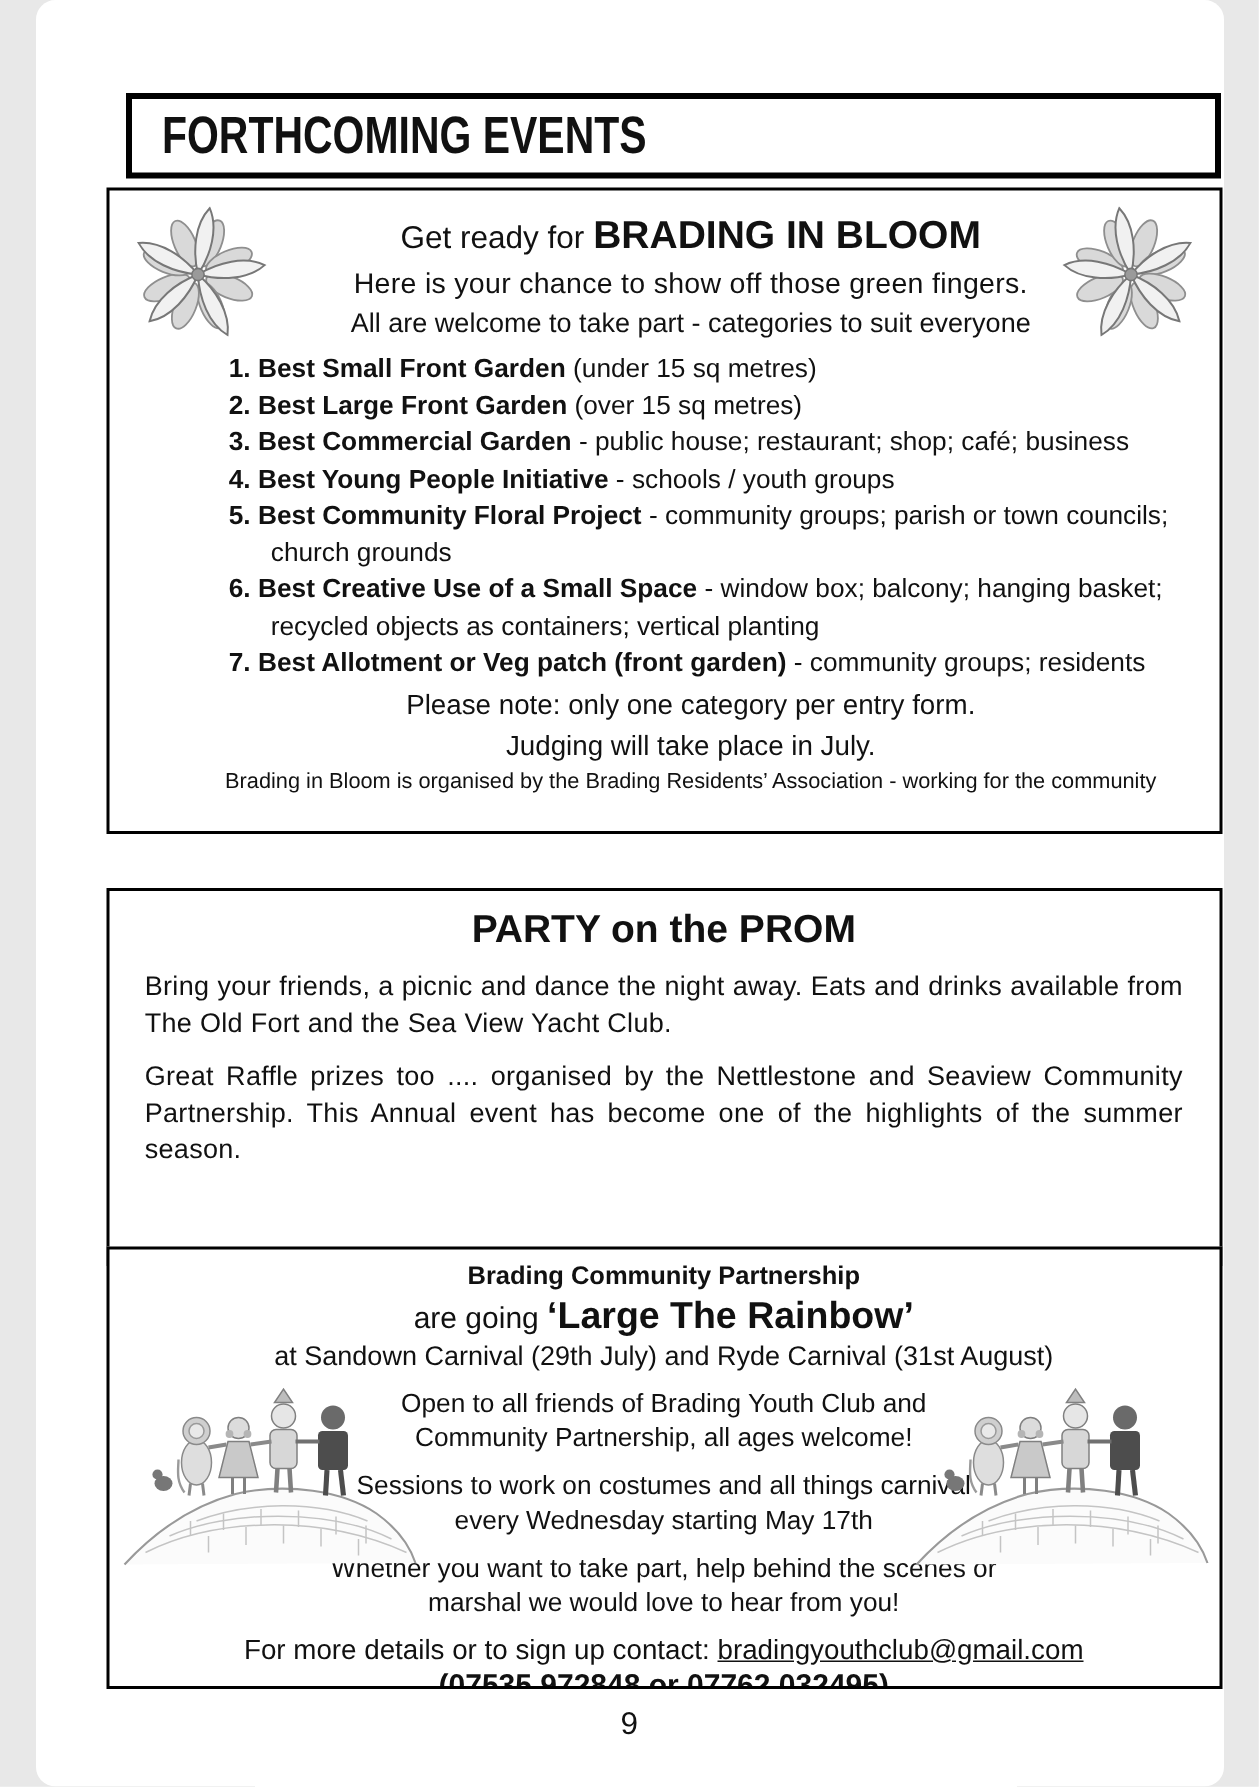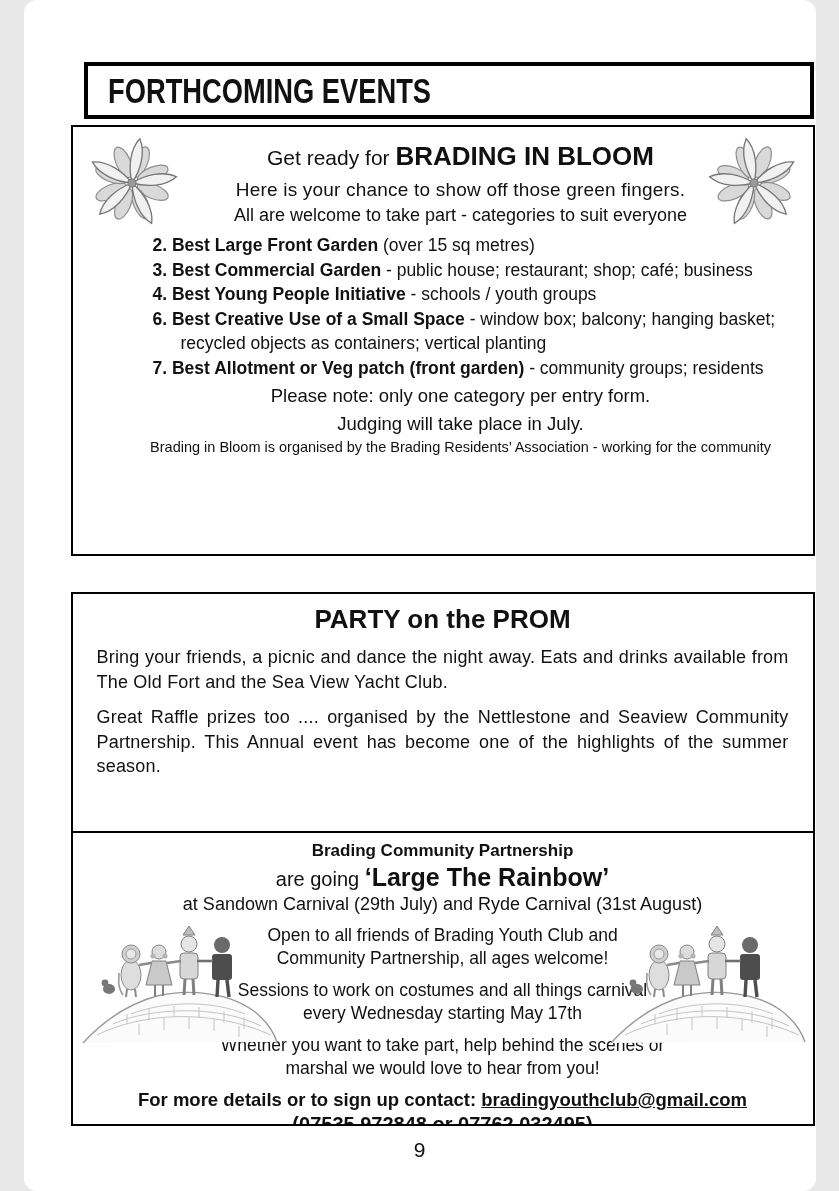--- a/index.html
+++ b/index.html
@@ -47,21 +47,21 @@
   .rainbow { top:831px; height:295px; padding-top:8px; }
   .r-org { font-size:17px; font-weight:700; }
   .r-going { font-size:20px; margin-top:2px; }
   .r-going b { font-size:25px; }
   .r-sub { font-size:18px; margin-top:2px; }
   .oz { position:absolute; width:200px; height:120px; top:92px; }
   .oz.left { left:6px; }
   .oz.right { right:6px; }
   .r-p { width:440px; margin:9px auto 0 auto; text-align:center; font-size:17.5px; line-height:23px; }
   .r-p.wide { width:480px; }
-  .r-contact { margin-top:9px; font-size:18.5px; font-weight:700; }
+  .r-contact { margin-top:9px; font-size:18.5px; font-weight:400; }
   .r-phones { font-size:20px; font-weight:700; margin-top:2px; }
   
   .page-number { position:absolute; left:0; top:1138px; width:100%; text-align:center; font-size:21px; }
 </style>
 </head>
 <body>
 
 <div class="sheet">
 
   <div class="header-box">
@@ -114,30 +114,38 @@
 
     <div class="b-title center">
       <span>Get ready for</span>
       <b>BRADING IN BLOOM</b>
     </div>
     <div class="tagline center">Here is your chance to show off those green fingers.</div>
     <div class="welcome center">All are welcome to take part - categories to suit everyone</div>
 
     <div class="cats">
       <div class="category">
+        <b><span>1.</span> <span>Best Small Front Garden</span></b>
+        <span>(under 15 sq metres)</span>
+      </div>
+      <div class="category">
         <b><span>2.</span> <span>Best Large Front Garden</span></b>
         <span>(over 15 sq metres)</span>
       </div>
       <div class="category">
         <b><span>3.</span> <span>Best Commercial Garden</span></b>
         <span>- public house; restaurant; shop; café; business</span>
       </div>
       <div class="category">
         <b><span>4.</span> <span>Best Young People Initiative</span></b>
         <span>- schools / youth groups</span>
+      </div>
+      <div class="category">
+        <b><span>5.</span> <span>Best Community Floral Project</span></b>
+        <span>- community groups; parish or town councils; church grounds</span>
       </div>
       <div class="category">
         <b><span>6.</span> <span>Best Creative Use of a Small Space</span></b>
         <span>- window box; balcony; hanging basket; recycled objects as containers; vertical planting</span>
       </div>
       <div class="category">
         <b><span>7.</span> <span>Best Allotment or Veg patch (front garden)</span></b>
         <span>- community groups; residents</span>
       </div>
     </div>

